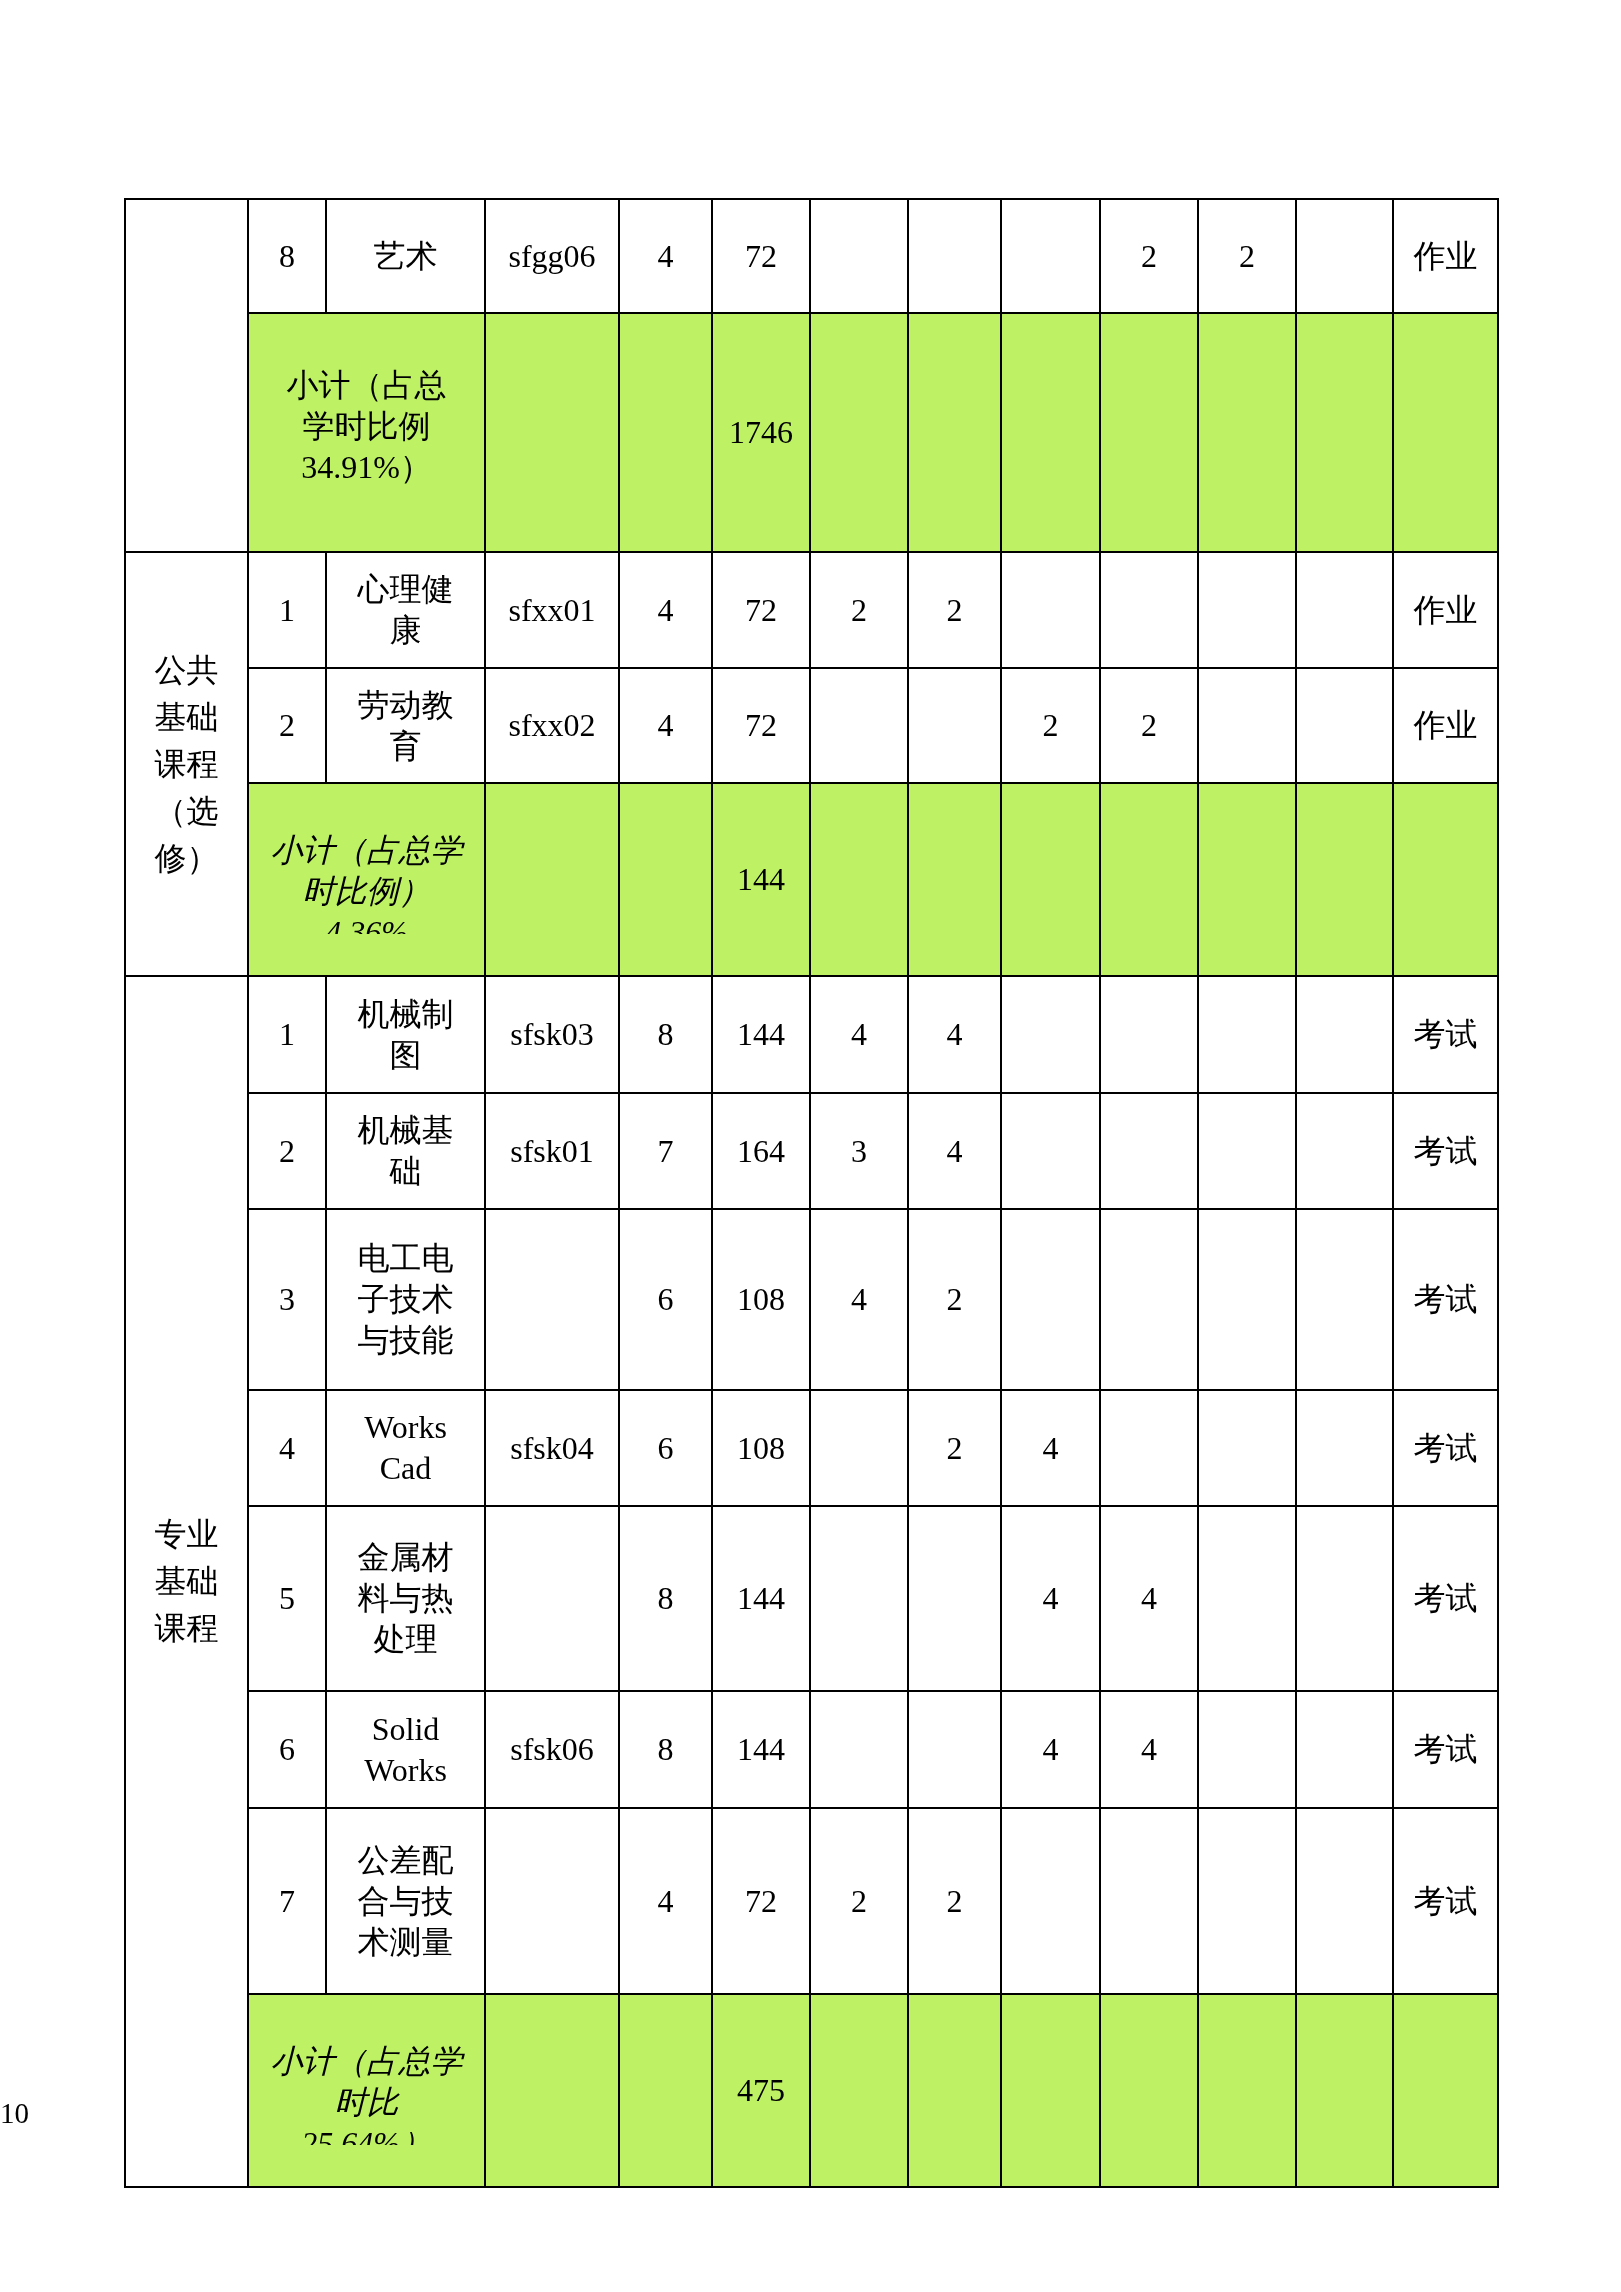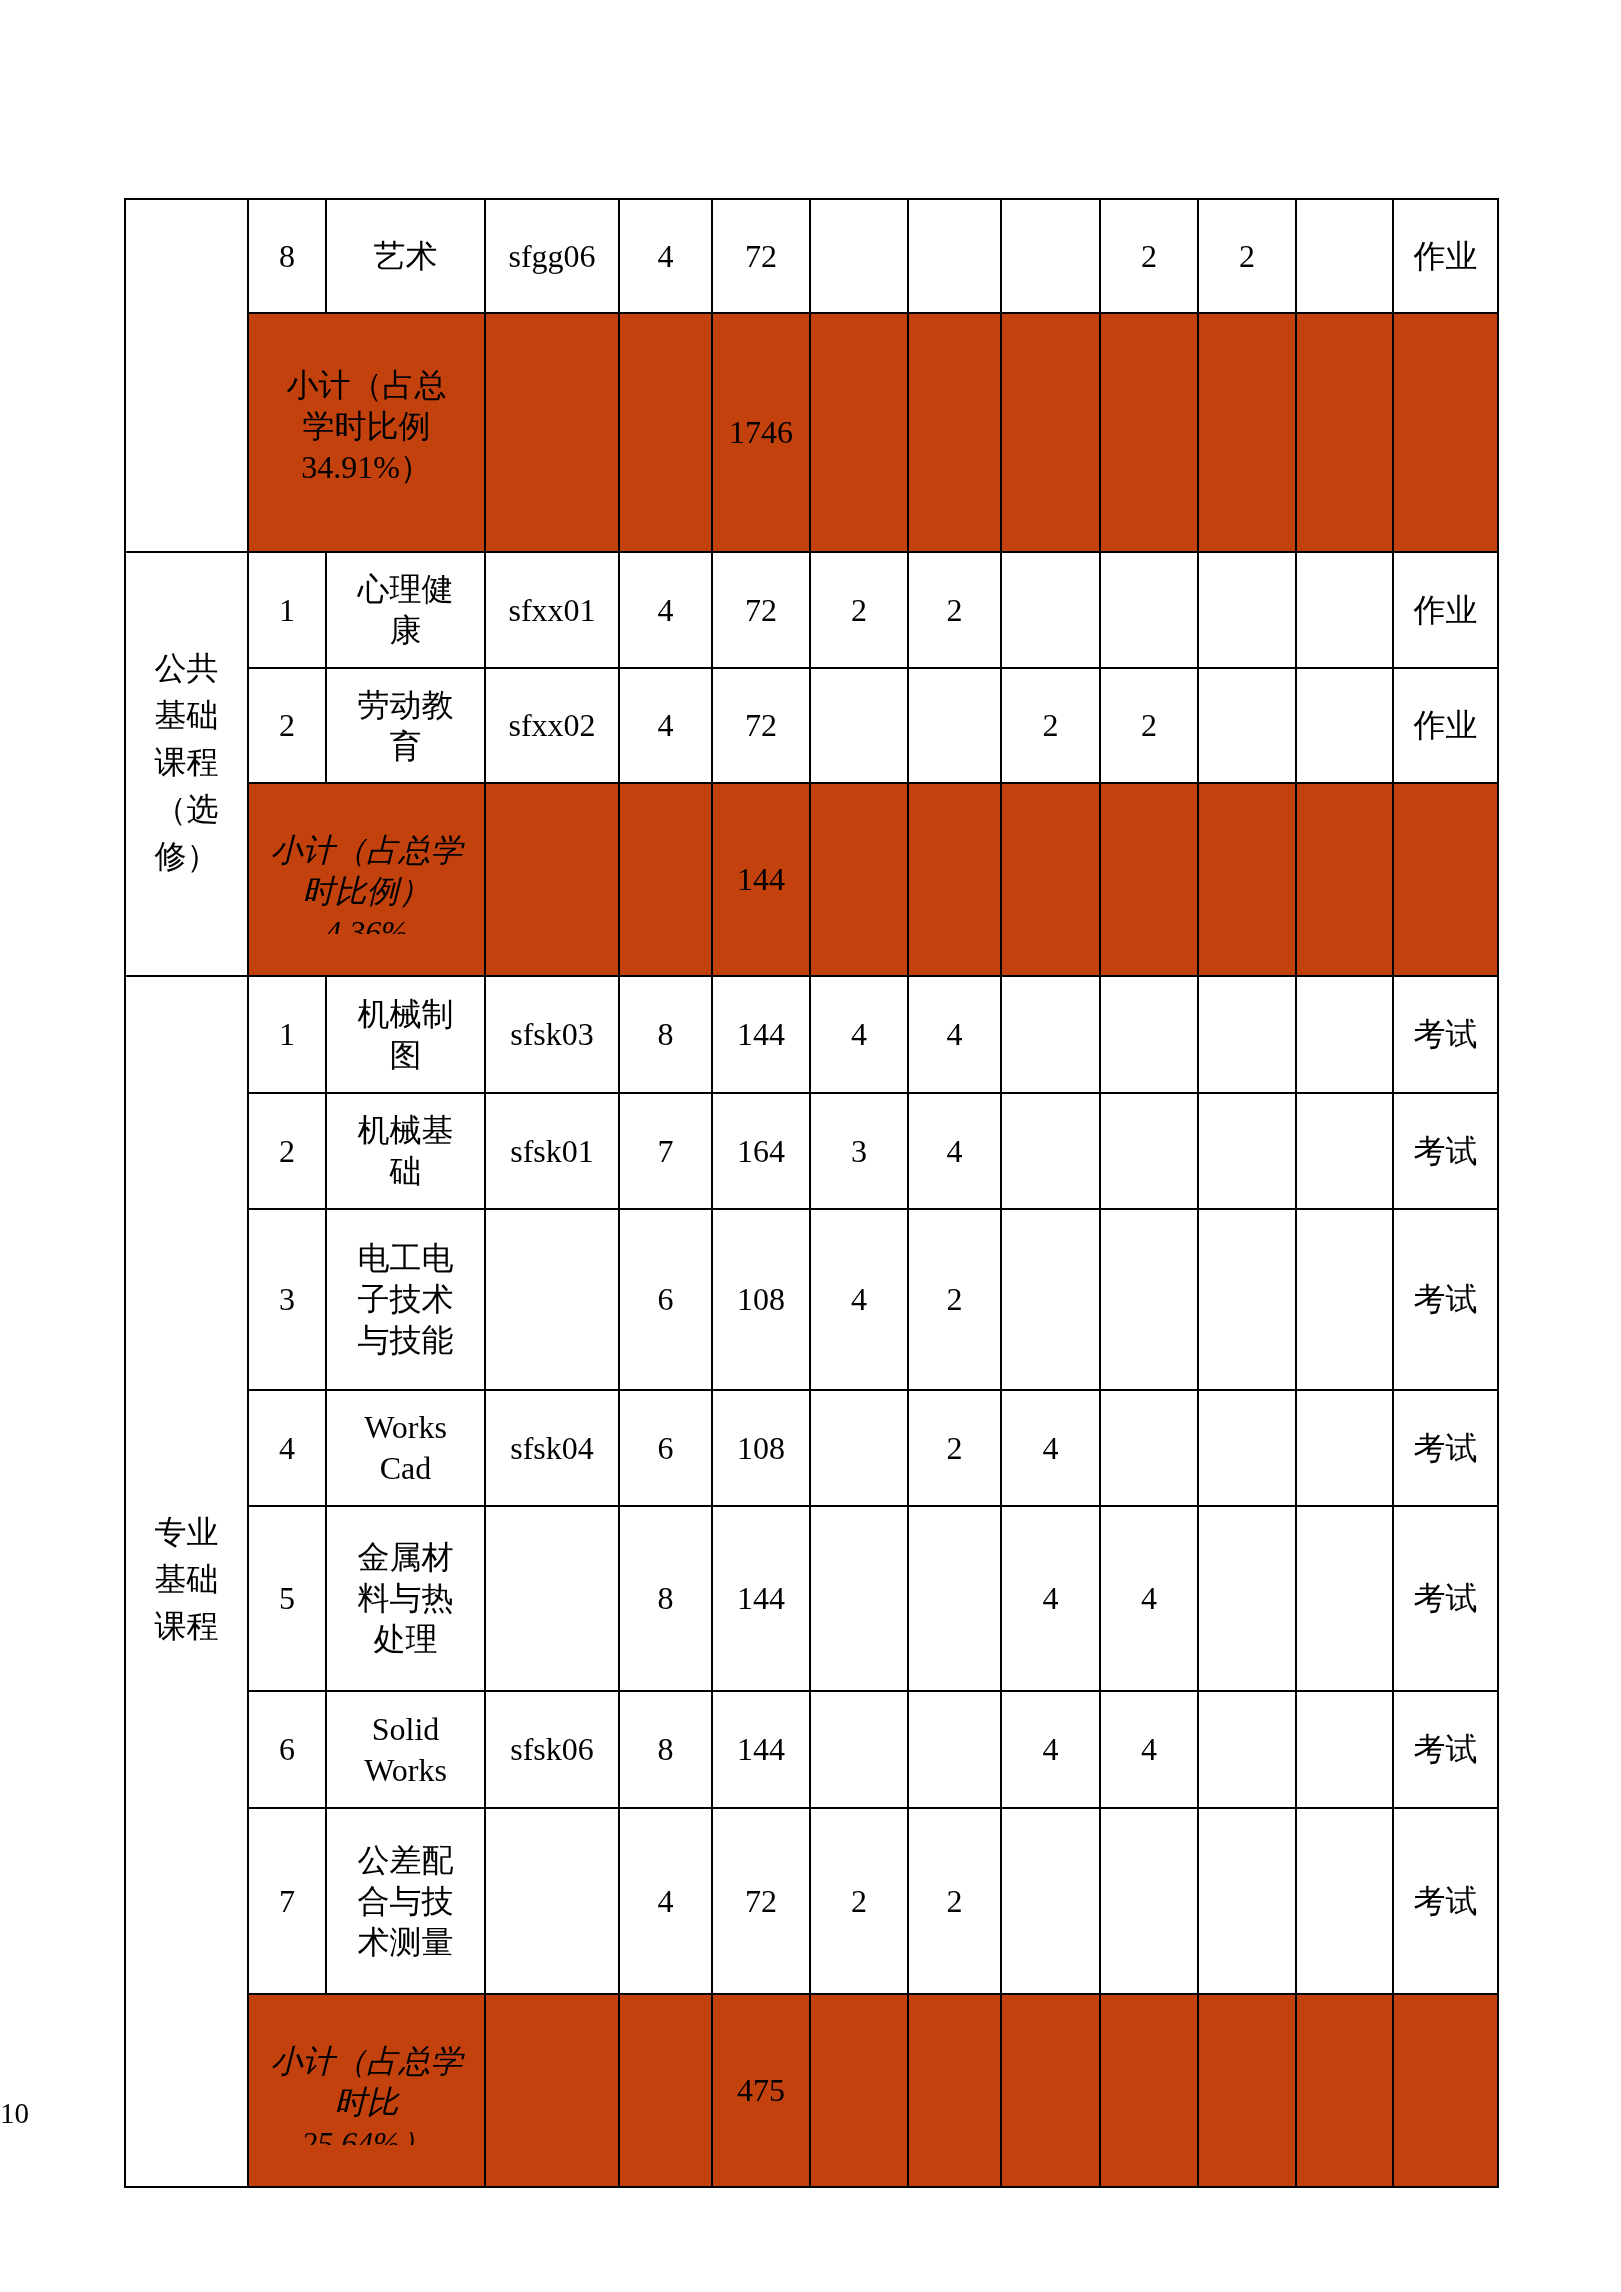--- a/index.html
+++ b/index.html
@@ -12,22 +12,22 @@
     border-collapse:collapse;table-layout:fixed;
     border:2.9px solid #000;
   }
   .tbl td{
     border:2px solid #000;
     text-align:center;vertical-align:middle;
     font-size:32px;line-height:41px;
     padding:0;white-space:pre-line;overflow:hidden;
   }
   tr.sec-start td{border-top-width:2.9px;}
-  td.cat{line-height:47px;background:#ffffff;font-family:Liberation Mono, monospace;}
-  td.sub{background:#c2410c;}
+  td.cat{line-height:47px;background:#ffffff;}
+  td.sub{background:#bef264;}
   .lblbox{
     box-sizing:border-box;height:155px;padding-top:9.8px;
     overflow:hidden;line-height:41px;
   }
   .lblbox.clip{height:109px;padding-top:4.9px;font-style:italic;}
   
   tr.h116{height:114px;} tr.h117{height:115px;} tr.h118{height:116px;}
   tr.h119{height:117px;} tr.h169{height:166px;} tr.h185{height:181px;}
   tr.h189{height:185px;} tr.h190{height:186px;}
   .pageno{

